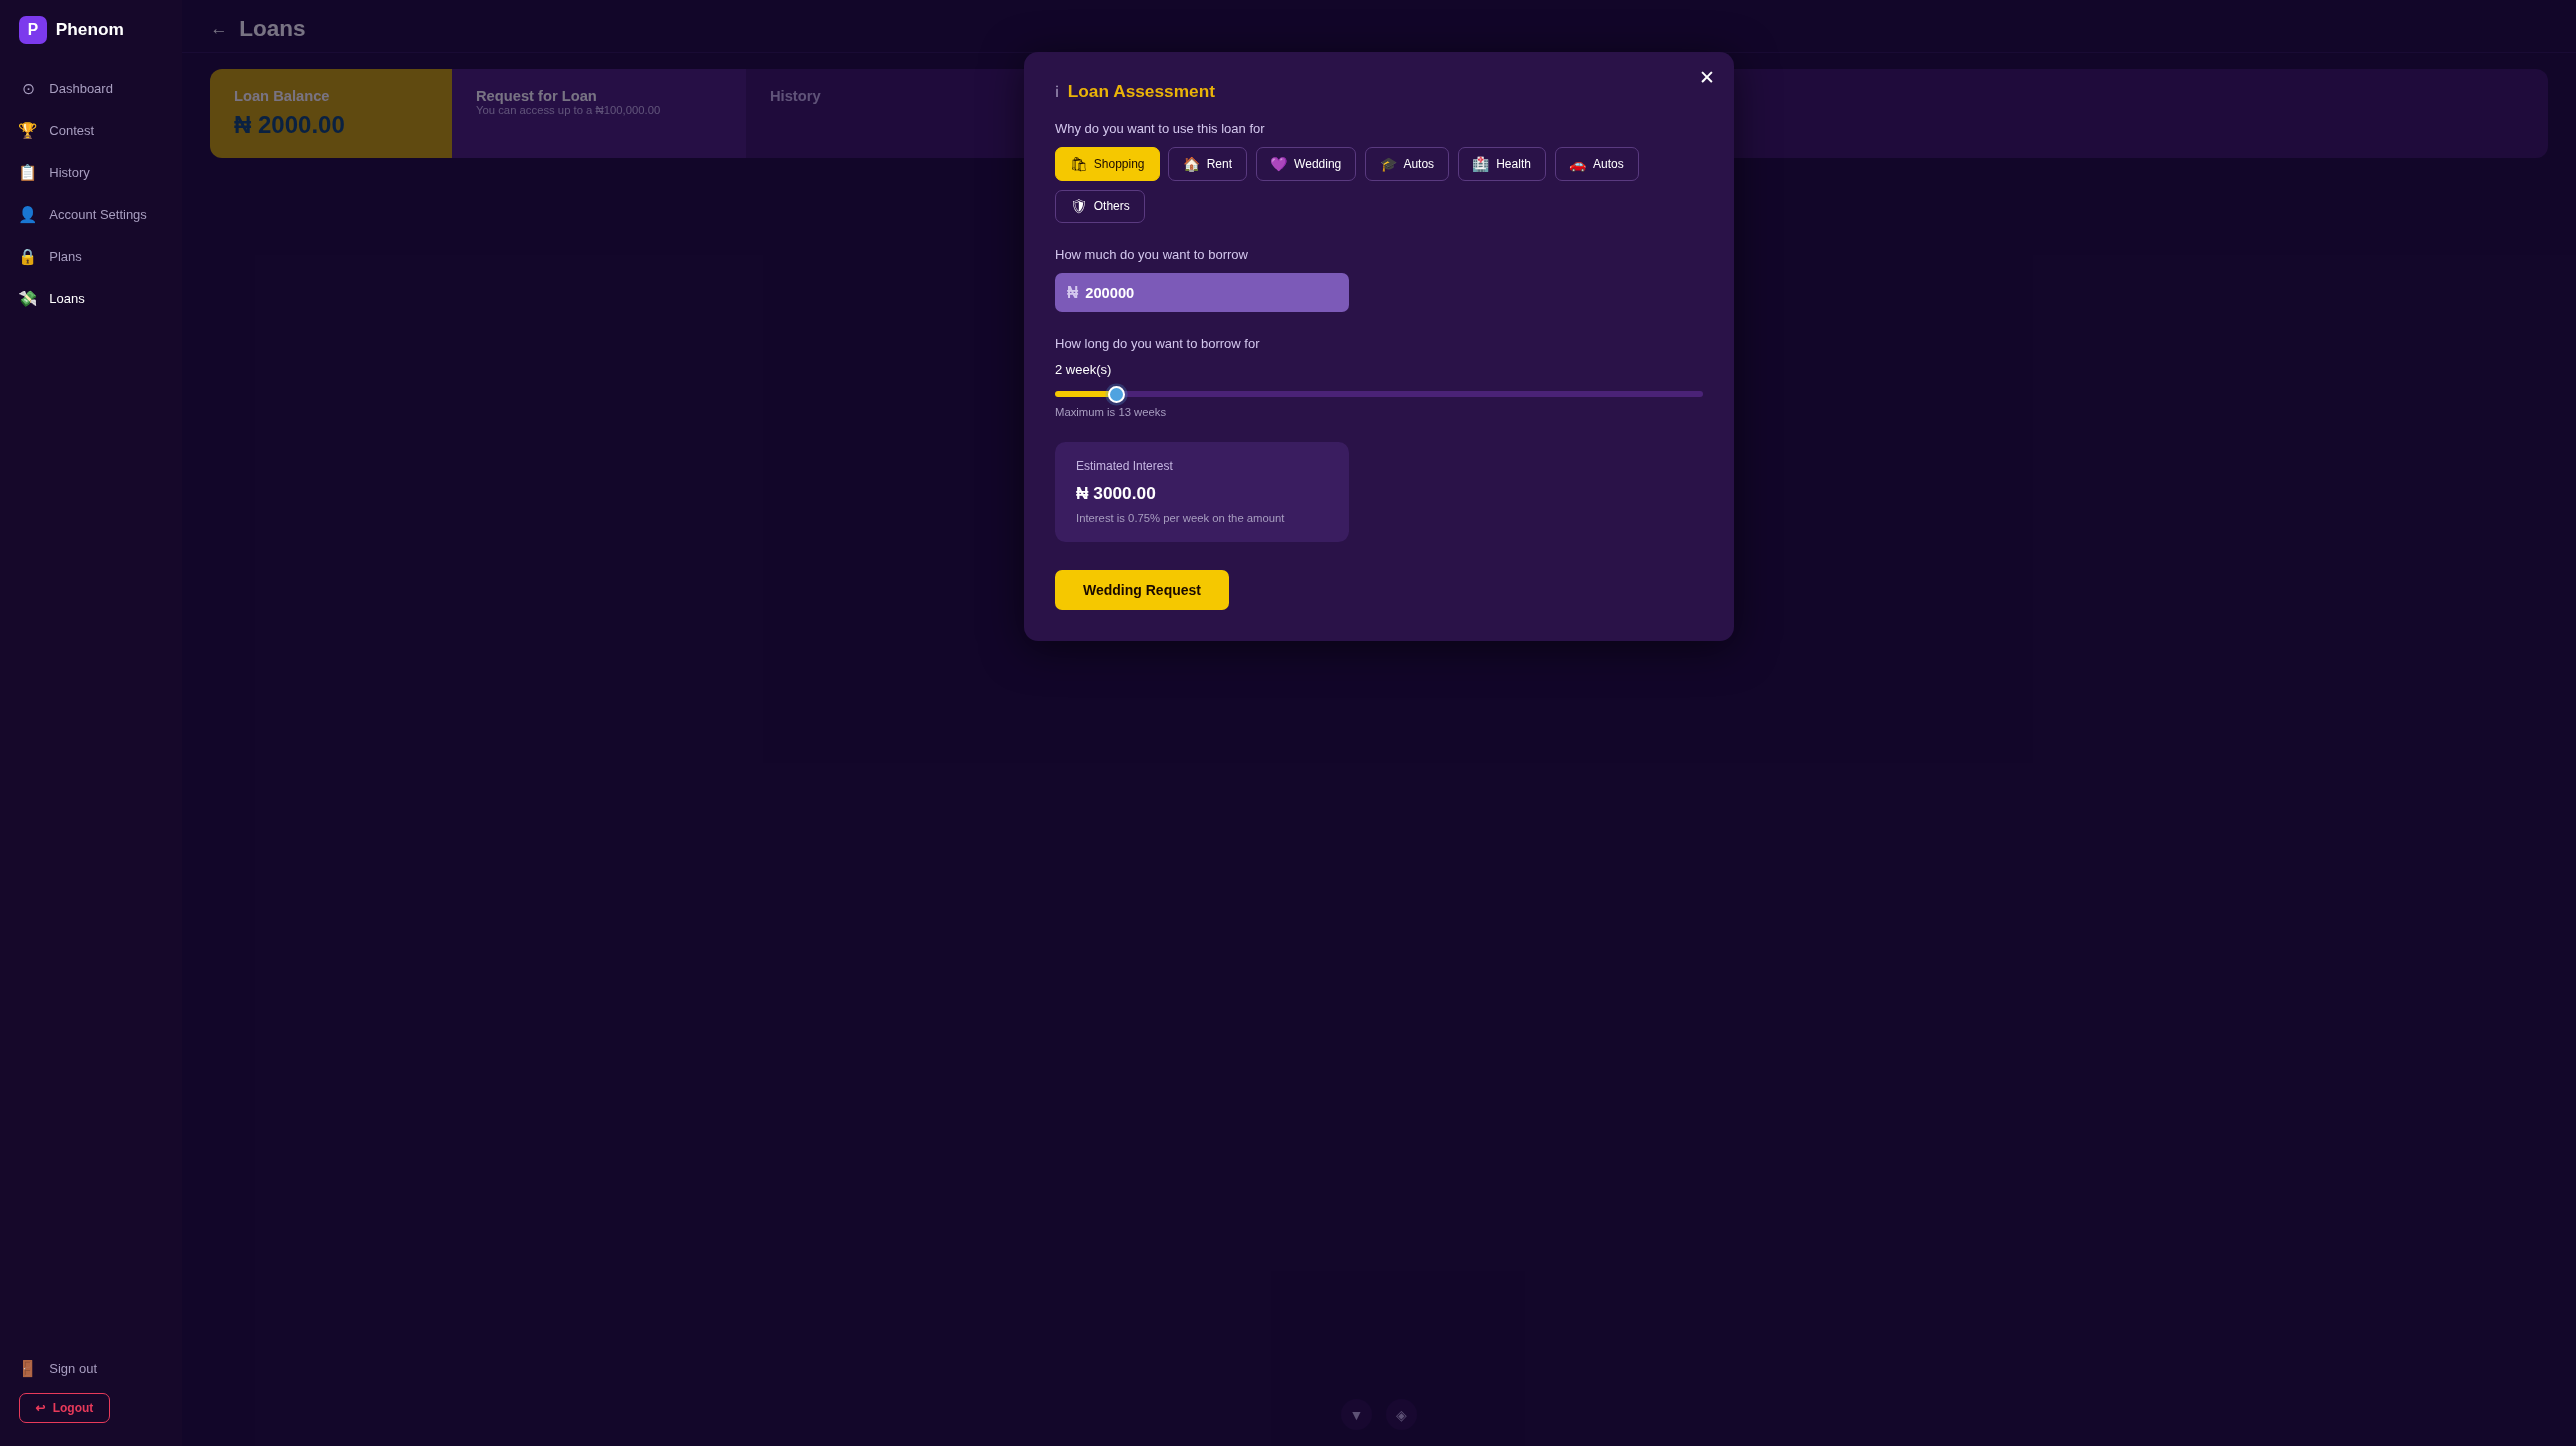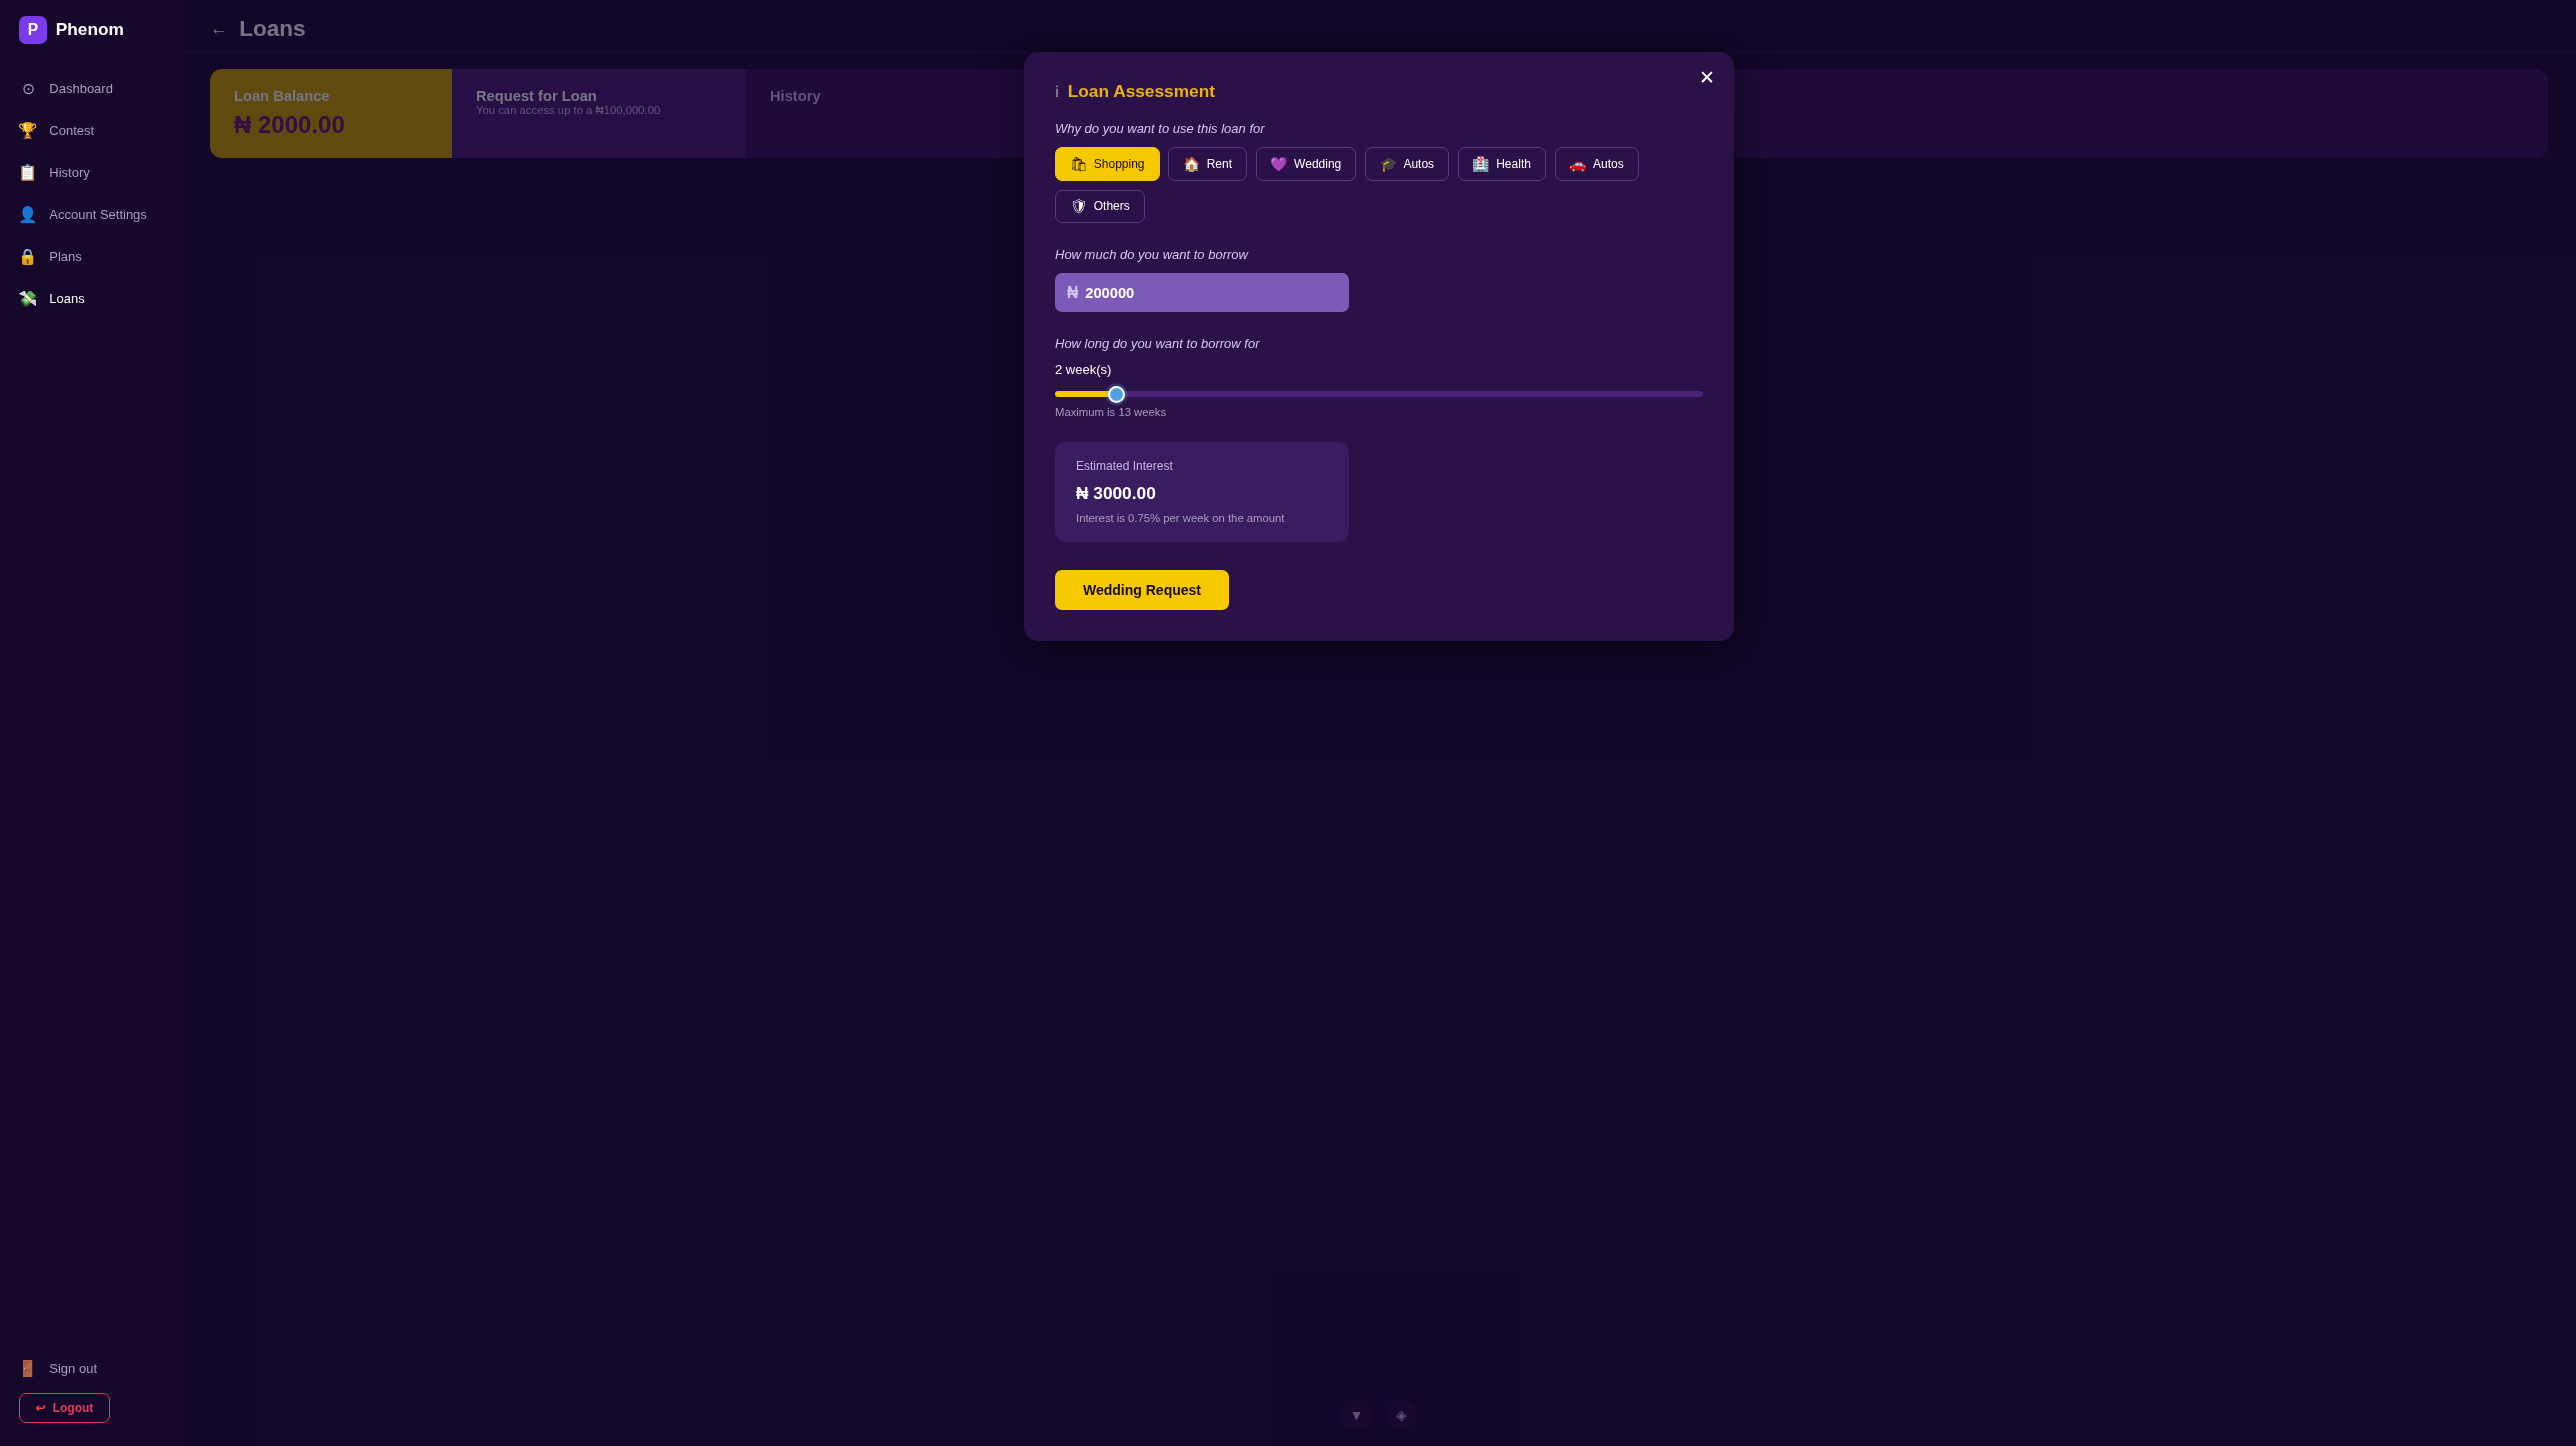--- a/index.html
+++ b/index.html
@@ -146,21 +146,21 @@
     }
     .card-loan-balance .card-title {
       font-size: 14.7px;
       font-weight: 600;
       color: #fff;
       margin-bottom: 7px;
     }
     .card-loan-balance .card-amount {
       font-size: 24px;
       font-weight: 700;
-      color: #701a75;
+      color: #0c4a6e;
     }
     .card-request {
       background: #4a2277;
       border-radius: 0;
       padding: 19px 24px;
       flex: 0 0 294px;
       min-width: 242px;
     }
     .card-request .card-title {
       font-size: 14.7px;
@@ -230,21 +230,20 @@
       cursor: pointer;
       line-height: 1;
     }
 
     
     .section-label {
       font-size: 13px;
       color: #d4c8ee;
       margin-bottom: 11.3px;
       font-weight: 400;
-      font-style: italic;
     }
     .purpose-buttons {
       display: flex;
       gap: 8.7px;
       flex-wrap: wrap;
       margin-bottom: 24px;
     }
     .purpose-btn {
       display: flex;
       align-items: center;

